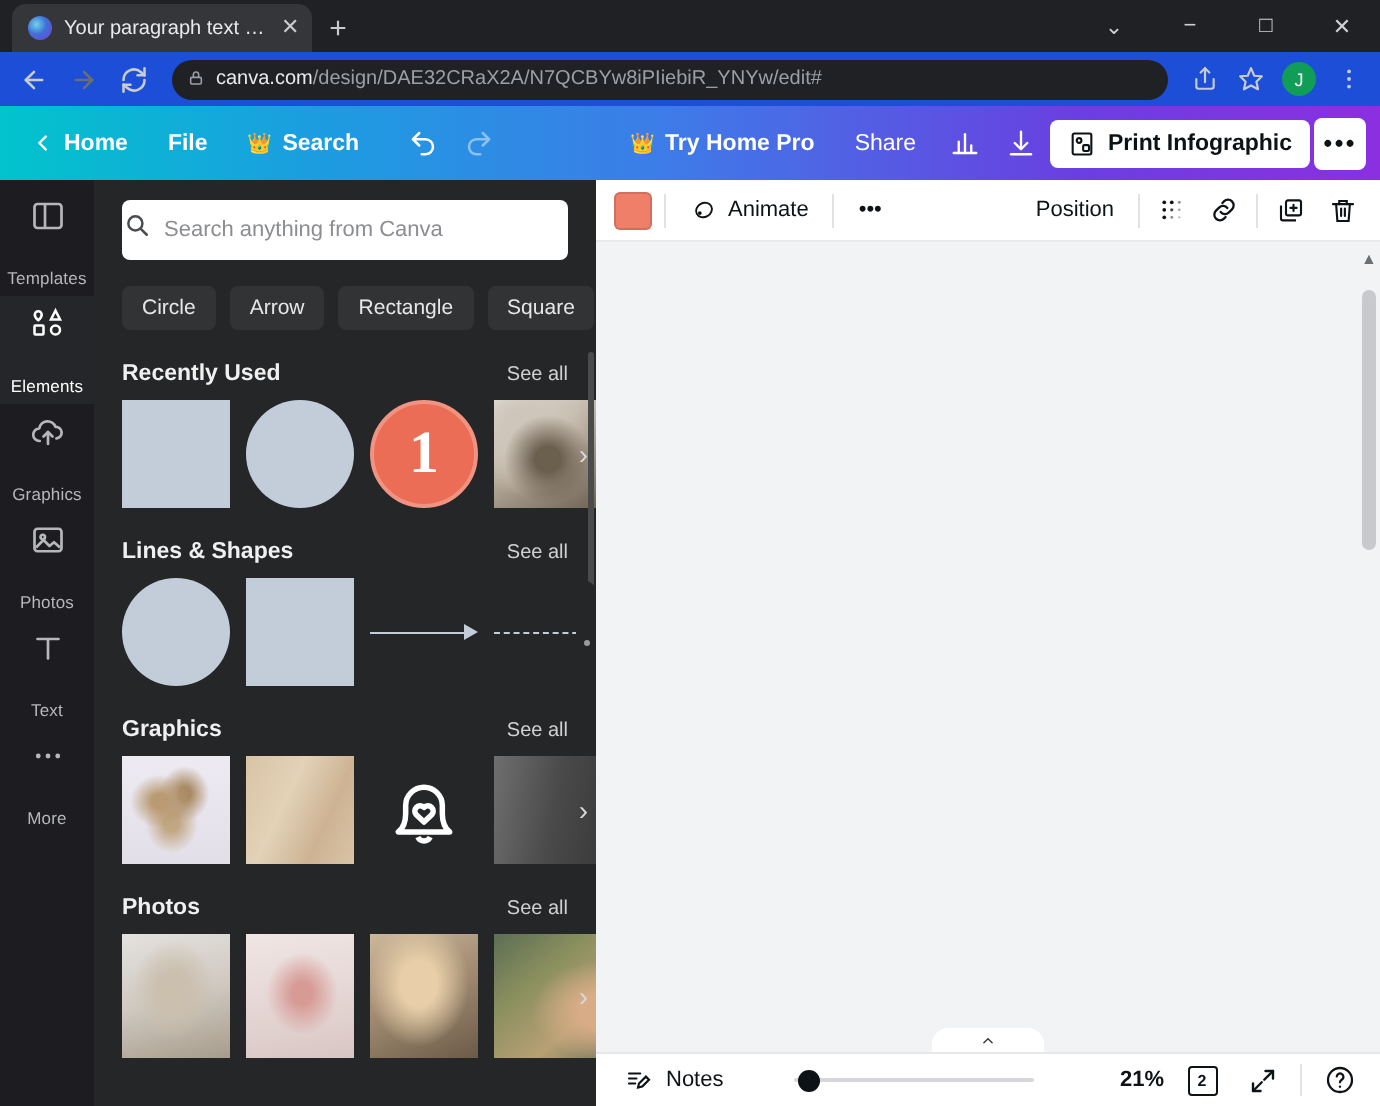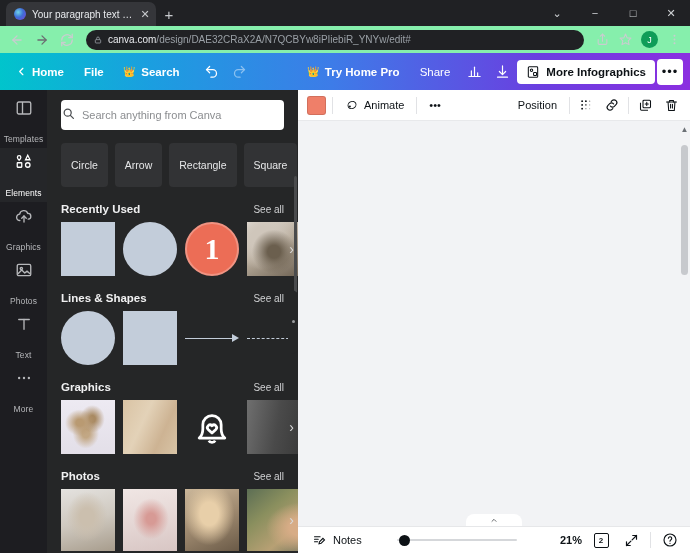--- a/index.html
+++ b/index.html
@@ -45,21 +45,21 @@
     position: absolute; right: 0; top: 0; height: 26px;
     display: flex; align-items: center;
   }
   .win-btn {
     width: 38px; height: 26px; display: flex;
     align-items: center; justify-content: center;
     color: #cfd2d5; font-size: 11px; cursor: pointer;
   }
 
   .browser-toolbar {
-    height: 27px; background: #86efac;
+    height: 27px; background: #1d4ed8;
     display: flex; align-items: center; padding: 0 6px; gap: 3px;
   }
   .nav-btn {
     width: 22px; height: 22px; border-radius: 50%;
     display: flex; align-items: center; justify-content: center;
     color: #c9cccf; font-size: 13px; cursor: pointer; flex: 0 0 auto;
   }
   .nav-btn.disabled { color: #6b6e71; }
   .omnibox {
     flex: 1 1 auto; height: 20px; background: #202124;
@@ -153,21 +153,21 @@
   }
   .search-input {
     border: none; outline: none; flex: 1 1 auto;
     font-size: 11px; color: #222; font-family: "Liberation Sans", sans-serif;
     background: transparent;
   }
   .search-input::placeholder { color: #8b8d90; }
   .chips { display: flex; gap: 7px; margin-top: 13px; align-items: center; }
   .chip {
     background: #323335; color: #e6e7e8; font-size: 10.5px;
-    border-radius: 4px; padding: 16px 10px; cursor: pointer;
+    border-radius: 4px; padding: 5px 10px; cursor: pointer;
     white-space: nowrap;
   }
   .sec-head {
     display: flex; align-items: center; justify-content: space-between;
     margin-top: 16px; margin-bottom: 7px;
   }
   .sec-title { font-size: 11.5px; font-weight: 700; color: #f0f0f1; }
   .see-all { font-size: 10px; color: #d0d1d3; cursor: pointer; }
   .row-items { display: flex; gap: 8px; align-items: center; position: relative; }
   .thumb { width: 54px; height: 54px; flex: 0 0 54px; overflow: hidden; position: relative; }
@@ -451,21 +451,21 @@
             <path d="M7 12l5 5 5-5"></path>
             <path d="M4 21h16"></path>
           </svg>
       </div>
       <div class="pill-btn">
         <svg width="14" height="14" viewBox="0 0 24 24" fill="none" stroke="#0d1216" stroke-width="1.8">
             <rect x="4" y="3" width="16" height="18" rx="1.5"></rect>
             <circle cx="9.5" cy="9" r="2"></circle>
             <rect x="13" y="13" width="5" height="5" rx="1"></rect>
           </svg>
-        <span>More Infographics</span>
+        <span>Print Infographic</span>
       </div>
       <div class="sq-btn">•••</div>
     </div>
   </div>
 
   <div class="body-row">
 
     <div class="rail">
       <div class="rail-item">
         <span class="rail-ico">

